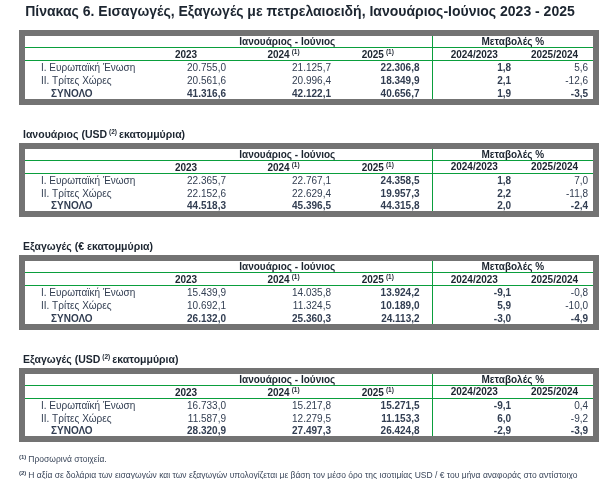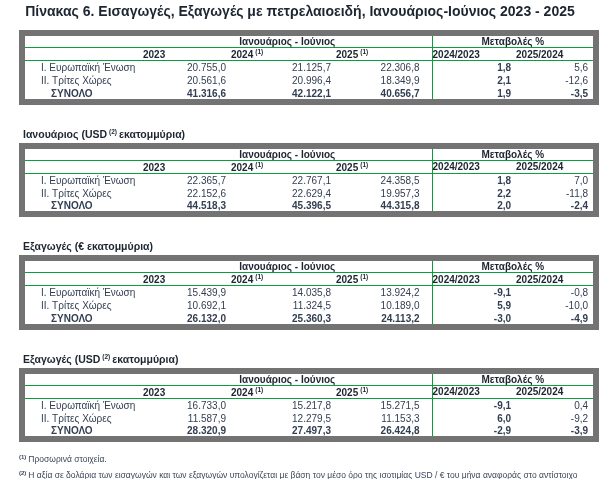--- a/index.html
+++ b/index.html
@@ -32,27 +32,27 @@
     font-size:10px; color:#323e52;
   }
   col.c0{width:121px} col.c1{width:88px} col.c2{width:105px}
   col.c3{width:96px} col.c4{width:84px} col.c5{width:80px}
 
   tr.hr1 td, tr.hr2 td { height:13px; font-weight:bold; color:#1c2530; padding:0; }
   tr.hr1 td { border-bottom:1.5px solid #0a9e3c; }
   tr.hr2 td { border-bottom:1.5px solid #0a9e3c; }
   td.hc-period { text-align:center; padding-left:65px; font-size:10px; }
   td.hc-changes { text-align:center; padding-right:16px; font-size:10px; }
-  td.hy { text-align:left; padding-right:5px; font-size:10px; }
+  td.hy { text-align:center; padding-right:5px; font-size:10px; }
   td.vdiv { border-left:1.5px solid #0a9e3c;font-weight:bold; }
 
   tbody td { height:13.5px; padding:0; }
   td.lbl { text-align:left; padding-left:16px; }
   td.num { text-align:right; padding-right:5px; }
-  tbody tr td:nth-child(4) { padding-right:12px; }
+  tbody tr td:nth-child(4) { padding-right:12px;font-weight:bold; }
   thead tr.hr2 td:nth-child(4) { padding-right:12px; }
   tr.total td { font-weight:bold; }
   tr.total td.lbl { padding-left:26px; }
 
   .sup { font-size:6.5px; vertical-align:4px; font-weight:bold; margin-left:2px; }
 
   .footnotes { margin-top:10px; width:574px; }
   .fnote { font-size:8.5px; line-height:11px; color:#3a465a; margin-top:3px; }
   .fnote .fsup { font-size:6px; vertical-align:3px; font-weight:bold; margin-right:2px; }
 </style>

